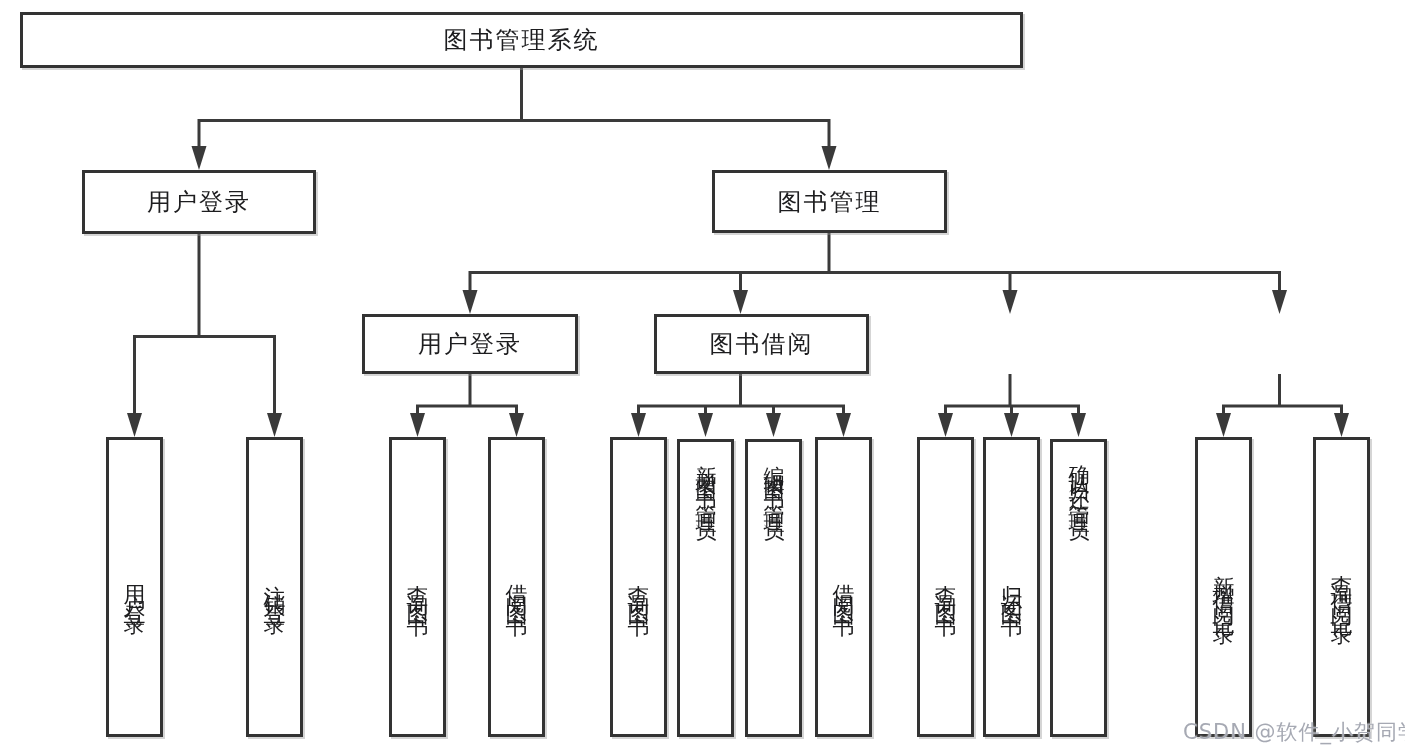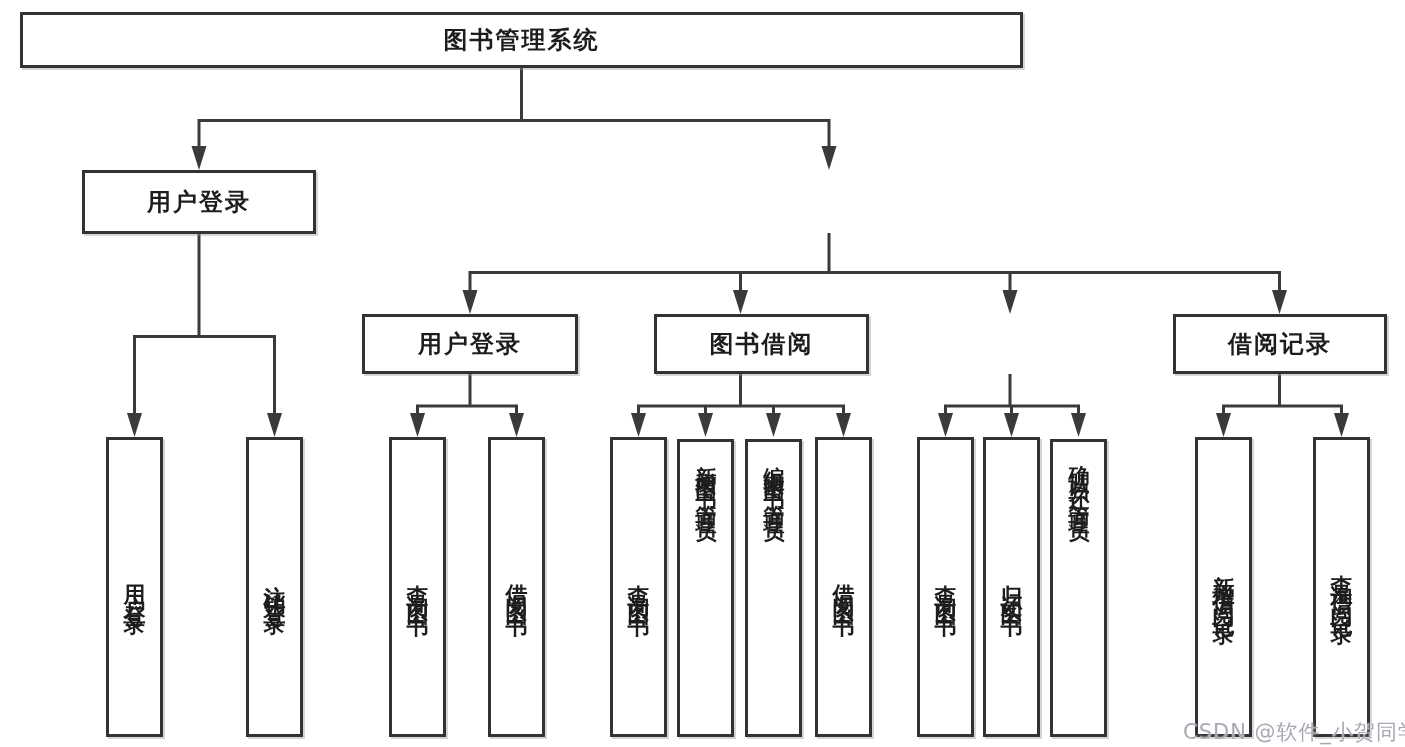--- a/index.html
+++ b/index.html
@@ -18,21 +18,20 @@
     display:flex;
     align-items:center;
     justify-content:center;
     box-shadow:2px 2px 0 rgba(150,150,150,.4);
   }
   .node .lbl{
     color:#1d1d1f;
     font-size:24px;
     letter-spacing:2px;
     white-space:nowrap;
-    font-weight:bold;
   }
   .v .lbl{
     writing-mode:vertical-lr;
     text-orientation:upright;
     font-size:22px;
     line-height:1;
     letter-spacing:10px;
     white-space:normal;
   }
   .v.long{align-items:flex-start;}
@@ -103,29 +102,29 @@
     </g>
   </svg>
 
   <div class="node h" style="left:20px;top:12px;width:1003px;height:56px">
     <span class="lbl">图书管理系统</span>
   </div>
 
   <div class="node h" style="left:82px;top:170px;width:234px;height:64px">
     <span class="lbl">用户登录</span>
   </div>
+  <div class="node h" style="left:712px;top:170px;width:235px;height:63px">
+    <span class="lbl">图书管理</span>
+  </div>
 
   <div class="node h" style="left:362px;top:314px;width:216px;height:60px">
     <span class="lbl">用户登录</span>
   </div>
   <div class="node h" style="left:654px;top:314px;width:215px;height:60px">
     <span class="lbl">图书借阅</span>
-  </div>
-  <div class="node h" style="left:1173px;top:314px;width:214px;height:60px">
-    <span class="lbl">借阅记录</span>
   </div>
 
   <div class="node v" style="left:106px;top:437px;width:57px;height:300px">
     <span class="lbl">用户登录</span>
   </div>
   <div class="node v" style="left:246px;top:437px;width:57px;height:300px">
     <span class="lbl">注销登录</span>
   </div>
 
   <div class="node v" style="left:389px;top:437px;width:57px;height:300px">

